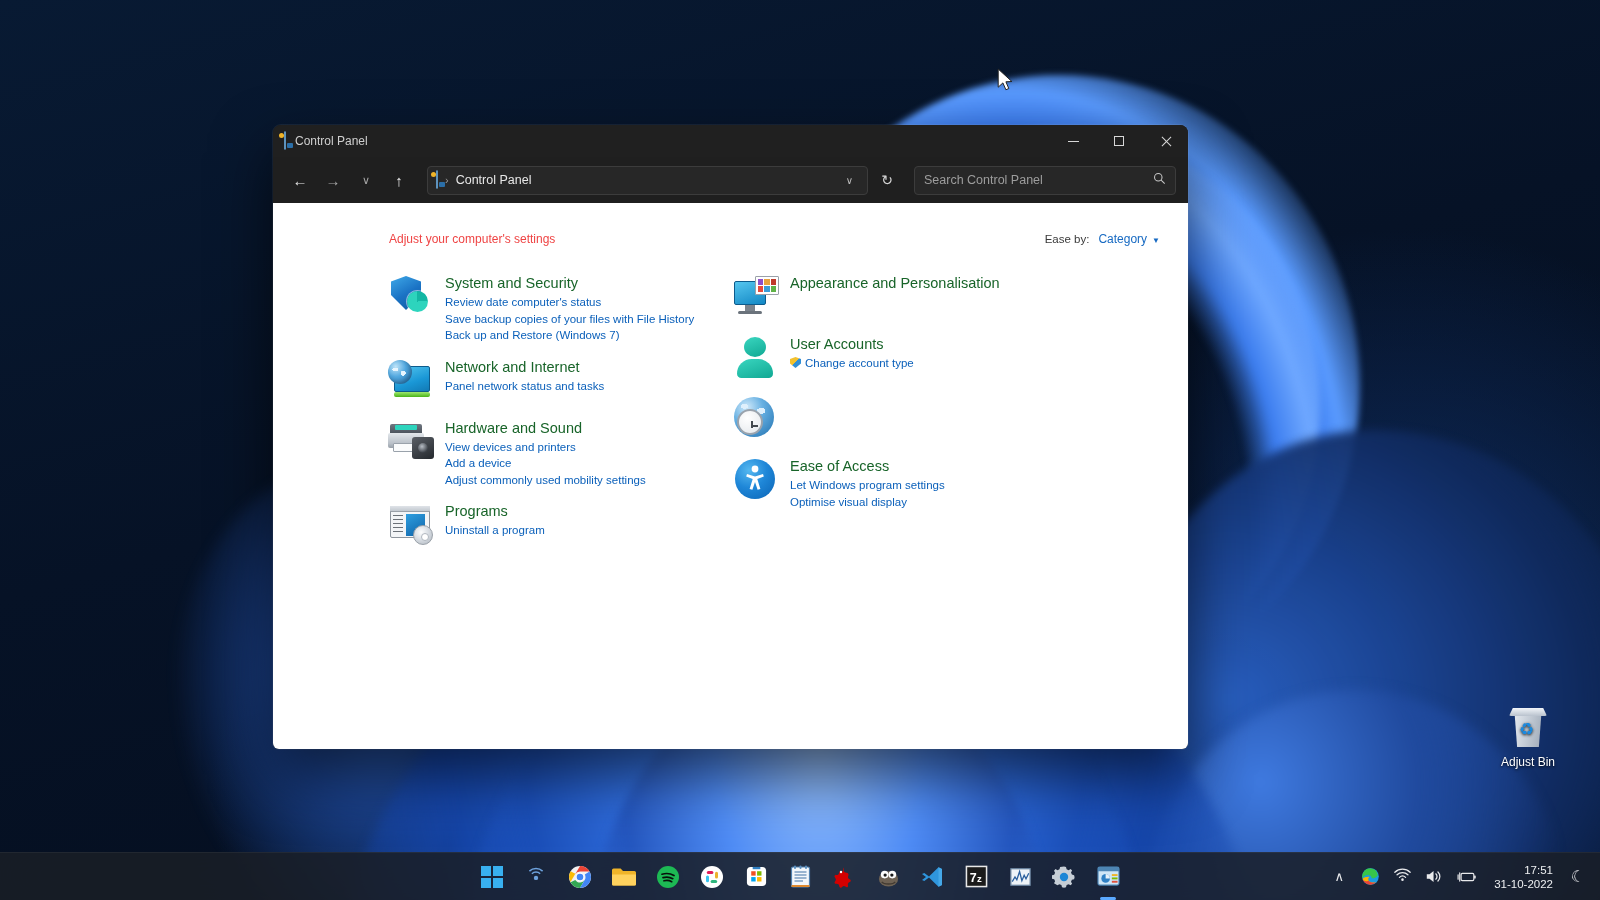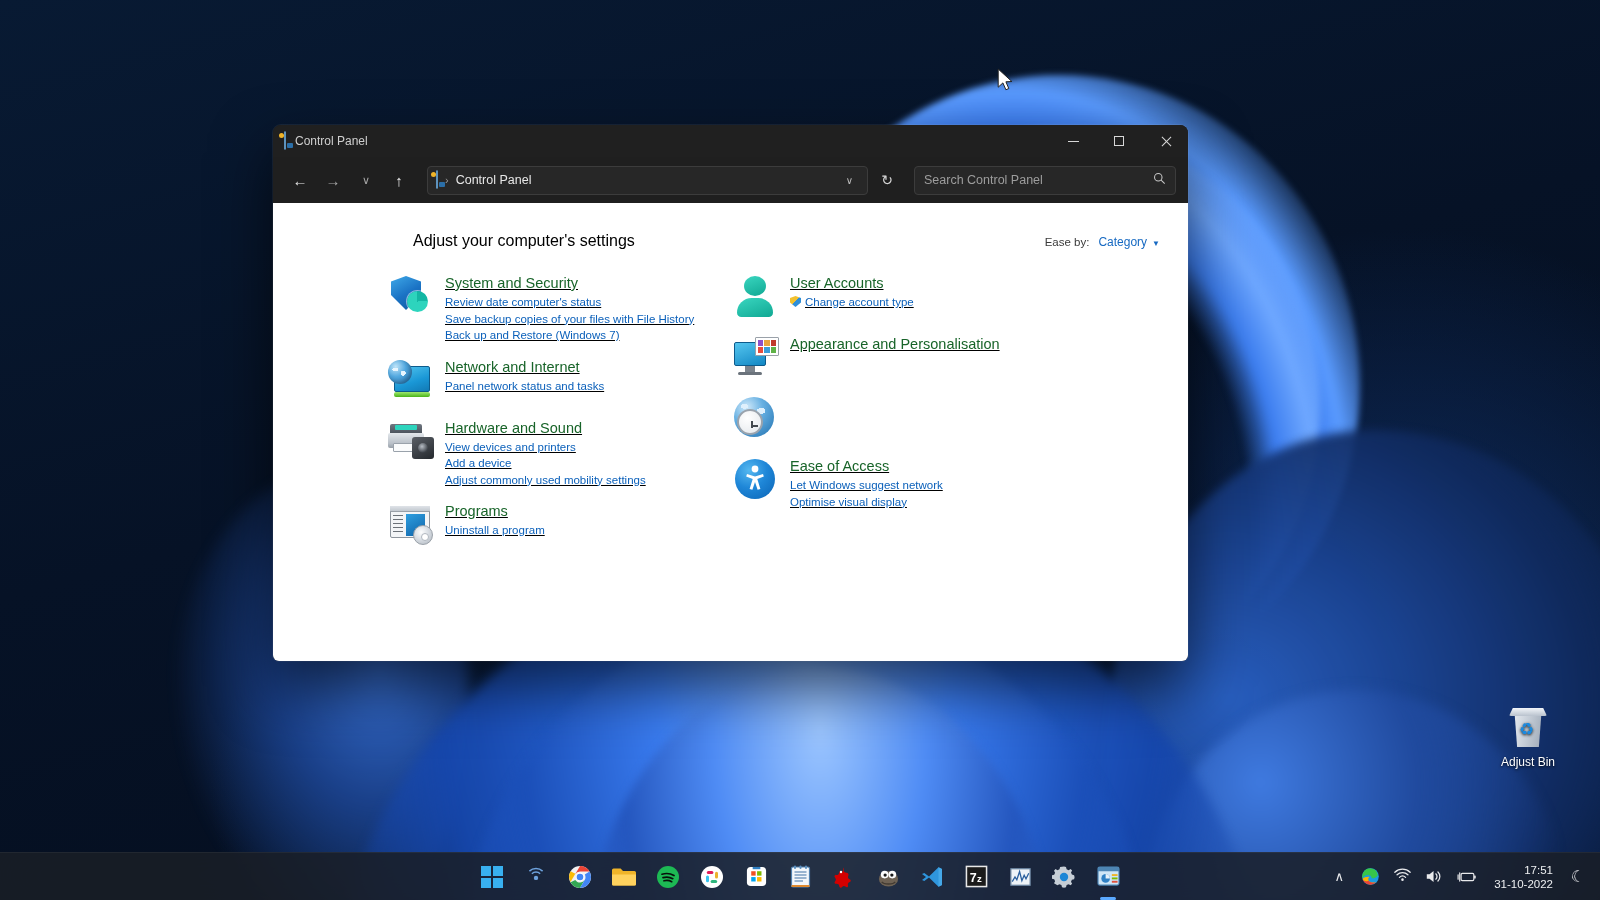--- a/index.html
+++ b/index.html
@@ -106,21 +106,21 @@
     border-radius: 2px;
   }
   .bin-logo {
     position: absolute; left: 14px; top: 16px;
     font-size: 17px; color: #1b8ae0; line-height: 1;
   }
 
   
   #cp-window {
     position: absolute; left: 273px; top: 125px;
-    width: 915px; height: 536px;
+    width: 915px; height: 624px;
     background: #1c1c1c;
     border-radius: 8px 8px 6px 6px;
     box-shadow: 0 26px 60px rgba(0,0,0,.62), 0 0 0 1px rgba(255,255,255,.07);
     overflow: hidden;
     display: flex; flex-direction: column;
   }
   .titlebar {
     height: 32px; background: #202020;
     display: flex; align-items: center;
     flex: 0 0 32px;
@@ -194,27 +194,27 @@
 
   
   .content {
     flex: 1; background: #ffffff; position: relative;
     font-family: "Liberation Sans", sans-serif;
   }
   .page-head {
     position: absolute; left: 116px; top: 29px; right: 28px;
     display: flex; align-items: baseline;
   }
-  .page-title { font-size: 16px; color: #000000; margin-left: 24px; }
+  .page-title { font-size: 12px; color: #ef4444; }
   .viewby { margin-left: auto; display: flex; align-items: baseline; }
   .viewby-label { font-size: 11.5px; color: #3a3a3a; margin-right: 9px; }
   .viewby-value { font-size: 12px; color: #1669c2; }
   .viewby-arrow { font-size: 8px; color: #1669c2; margin-left: 5px; }
 
-  .cols { position: absolute; left: 114px; top: 70px; right: 20px; display: flex; text-decoration: underline; }
+  .cols { position: absolute; left: 114px; top: 70px; right: 20px; display: flex; }
   .col { width: 345px; }
   .col.right { margin-left: 0; width: 360px; }
   .cat { display: flex; margin-bottom: 13px; }
   .cat-icon { width: 50px; flex: 0 0 50px; height: 48px; position: relative; margin-right: 8px; }
   .cat-body { padding-top: 1px; }
   .cat-title {
     font-size: 14.5px; color: #186429; line-height: 18px;
     margin-bottom: 2px; cursor: pointer;
   }
   .cat-link {
@@ -546,71 +546,71 @@
               <span class="cat-link">Uninstall a program</span>
             </div>
           </div>
 
         </div>
 
         <div class="col right">
 
           <div class="cat">
             <div class="cat-icon">
-              <span class="ic-user-head"></span>
-                <span class="ic-user-body"></span>
-            </div>
-            <div class="cat-body">
-              <div class="cat-title">User Accounts</div>
-              <span class="cat-link">
-                <i class="shieldmini"></i><span>Change account type</span>
-              </span>
-            </div>
-          </div>
-
-          <div class="cat">
-            <div class="cat-icon">
               <span class="ic-ap-mon"></span>
                 <span class="ic-ap-stand"></span>
                 <span class="ic-ap-foot"></span>
               <span class="ic-ap-swatch">
                 <i class="sq" style="background:#8e4fc9"></i>
                   <i class="sq" style="background:#e8a33d"></i>
                   <i class="sq" style="background:#c0392b"></i>
                 <i class="sq" style="background:#e74c3c"></i>
                   <i class="sq" style="background:#3b9dd8"></i>
                   <i class="sq" style="background:#5fb246"></i>
               </span>
             </div>
             <div class="cat-body">
               <div class="cat-title">Appearance and Personalisation</div>
             </div>
           </div>
 
           <div class="cat">
             <div class="cat-icon">
+              <span class="ic-user-head"></span>
+                <span class="ic-user-body"></span>
+            </div>
+            <div class="cat-body">
+              <div class="cat-title">User Accounts</div>
+              <span class="cat-link">
+                <i class="shieldmini"></i><span>Change account type</span>
+              </span>
+            </div>
+          </div>
+
+          <div class="cat">
+            <div class="cat-icon">
               <span class="ic-clock-globe"></span>
               <span class="ic-clock-face">
                   <i class="ic-clock-h"></i>
                   <i class="ic-clock-m"></i>
                 </span>
             </div>
           </div>
 
           <div class="cat">
             <div class="cat-icon">
               <span class="ic-eoa"></span>
               <svg class="ic-eoa-person" viewBox="0 0 20 26">
                 <circle cx="10" cy="4" r="3.4" fill="#fff"></circle>
                 <path d="M2 9 L10 11.5 L18 9 L18.8 11.6 L12.3 13.9 L15.4 24 L12.6 24.8 L10 17 L7.4 24.8 L4.6 24 L7.7 13.9 L1.2 11.6 Z" fill="#fff"></path>
               </svg>
             </div>
             <div class="cat-body">
               <div class="cat-title">Ease of Access</div>
-              <span class="cat-link">Let Windows suggest network</span>
+              <span class="cat-link">Let Windows program settings</span>
               <span class="cat-link">Optimise visual display</span>
             </div>
           </div>
 
         </div>
       </div>
 
     </div>
   </div>
 

